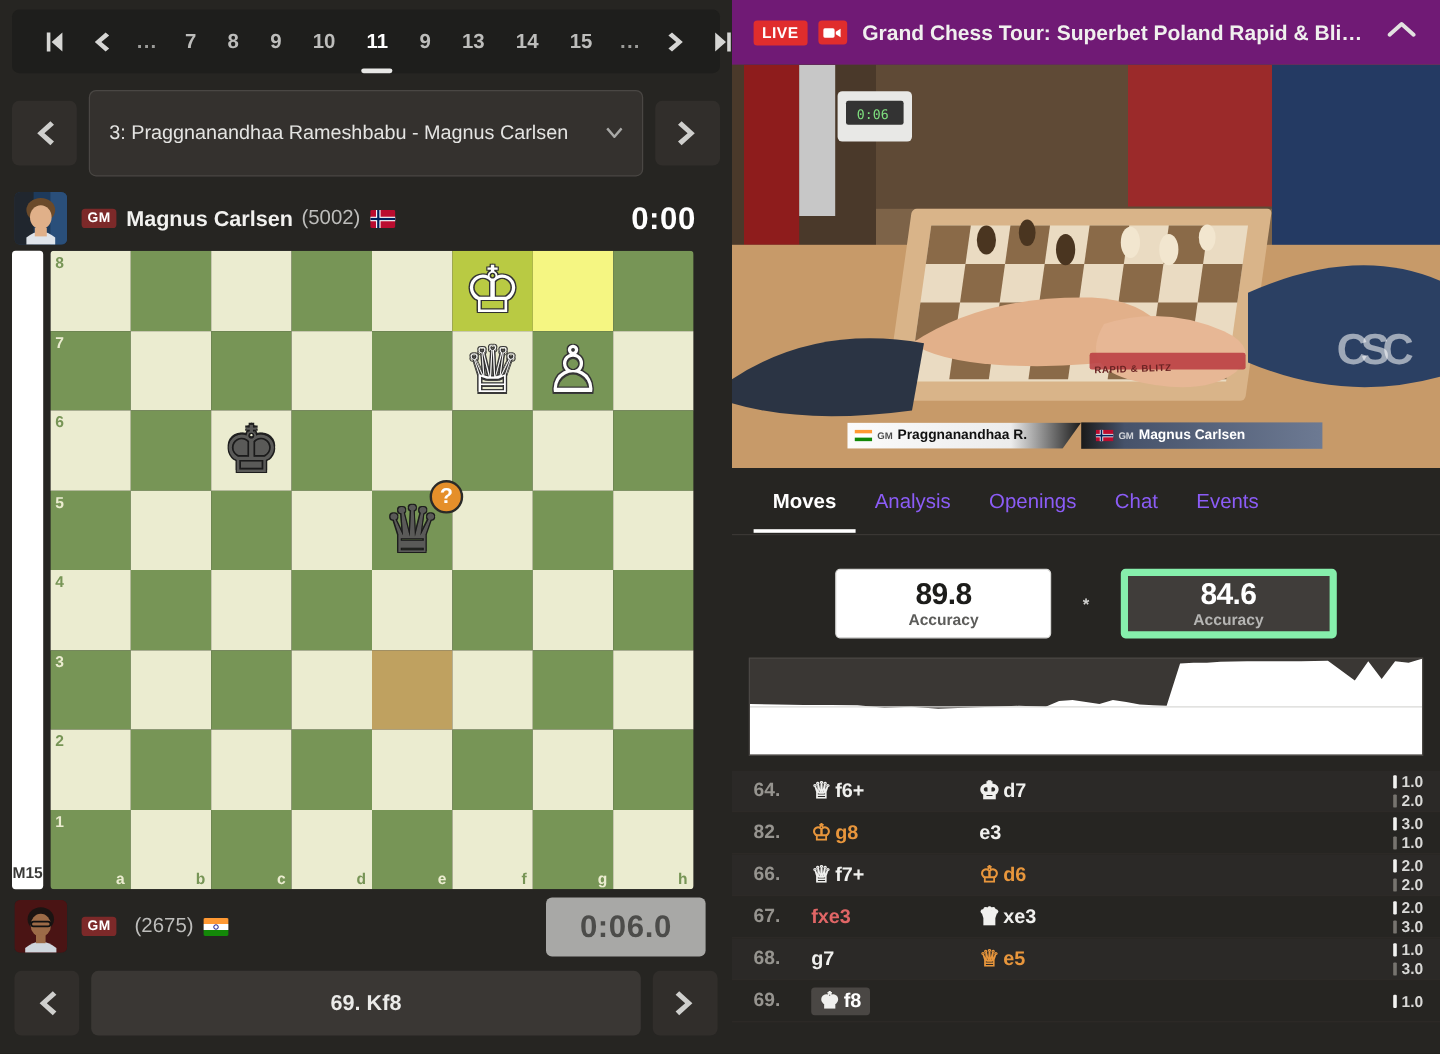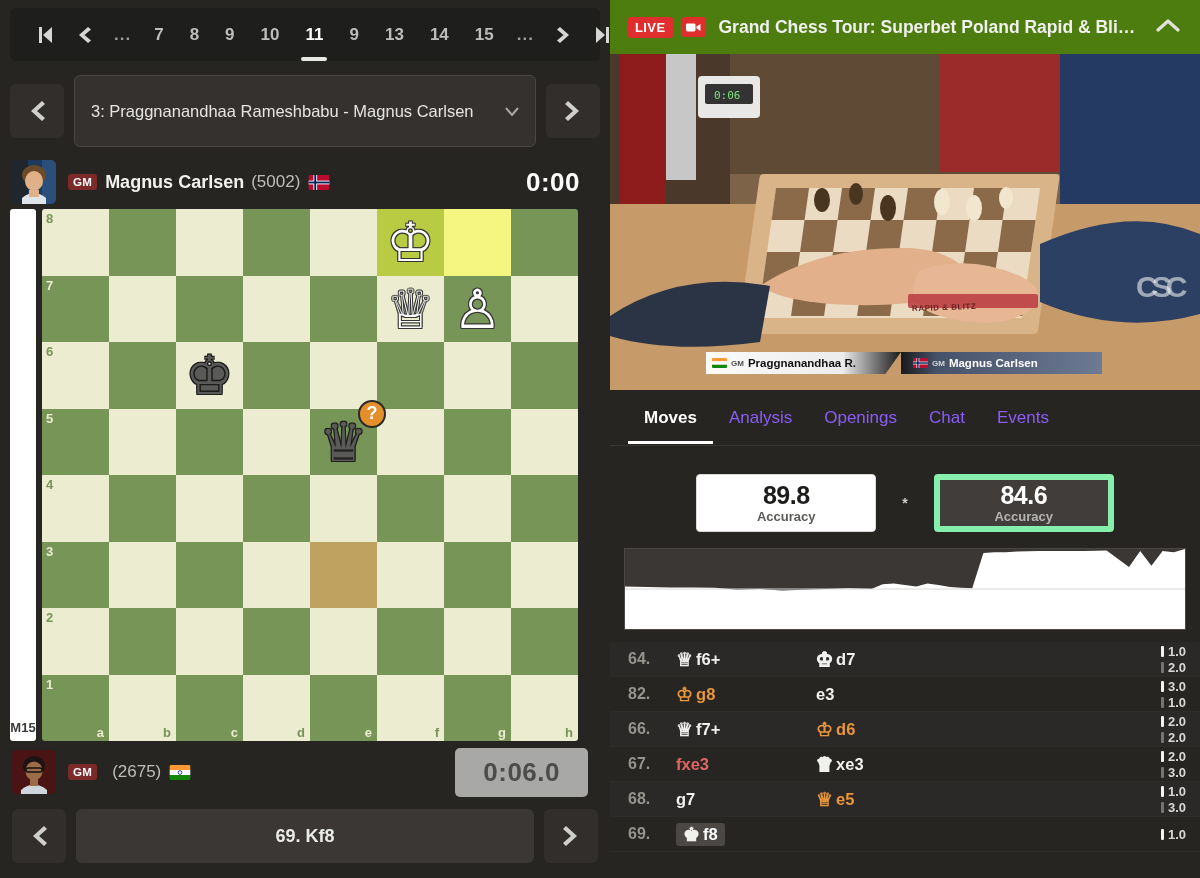--- a/index.html
+++ b/index.html
@@ -121,21 +121,21 @@
   .botnav .bigbar {
     flex: 1; height: 54px; background: #3a3734; border-radius: 6px;
     display: flex; align-items: center; justify-content: center;
     color: #ebebe9; font-size: 18px; font-weight: 700; cursor: pointer;
   }
 
   
   .right { width: 590px; height: 878px; background: #262522; display: flex; flex-direction: column; }
   .vid-header {
     height: 54px; display: flex; align-items: center; padding: 0 14px 0 18px; gap: 9px;
-    background: #4d7c0f;
+    background: #701a75;
   }
   .live-badge {
     background: #e02d2d; color: #fff; font-size: 13px; font-weight: 800;
     padding: 3px 7px; border-radius: 3px; letter-spacing: .4px;
   }
   .cam-badge {
     background: #e02d2d; width: 24px; height: 20px; border-radius: 3px;
     display: flex; align-items: center; justify-content: center;
   }
   .vid-title {
@@ -161,22 +161,22 @@
     background: linear-gradient(90deg,#1a1a1a 0%, #46526a 18%, #6d7a93 100%);
     flex: 1; display: flex; align-items: center; padding-left: 12px; gap: 4px; color: #fff;
   }
   .vo-gm { font-size: 8px; opacity: .75; font-weight: 700; }
   .minibar-flag { width: 15px; height: 10px; display: inline-block; border-radius: 1px; overflow: hidden; }
   .vid-rb-label {
     position: absolute; left: 302px; bottom: 78px; font-size: 8px; color: #6a2323;
     font-weight: 700; letter-spacing: .5px; transform: rotate(-2deg);
   }
   .vid-logo {
-    position: absolute; right: 10px; bottom: 78px; width: 54px; height: 42px;
-    color: rgba(255,255,255,.55); font-size: 30px; font-weight: 700; letter-spacing: -6px;
+    position: absolute; right: 32px; bottom: 78px; width: 54px; height: 42px;
+    color: rgba(255,255,255,.55); font-size: 36px; font-weight: 700; letter-spacing: -6px;
   }
 
   
   .tabs { display: flex; align-items: center; gap: 0; padding: 0 18px; height: 56px; border-bottom: 1px solid #3a3734; }
   .tab {
     color: #8b5cf6; font-size: 17px; font-weight: 400; padding: 16px 16px 15px 16px;
     cursor: pointer; position: relative; white-space: nowrap;
   }
   .tab.active { color: #fff; font-weight: 700; }
   .tab.active::after {

